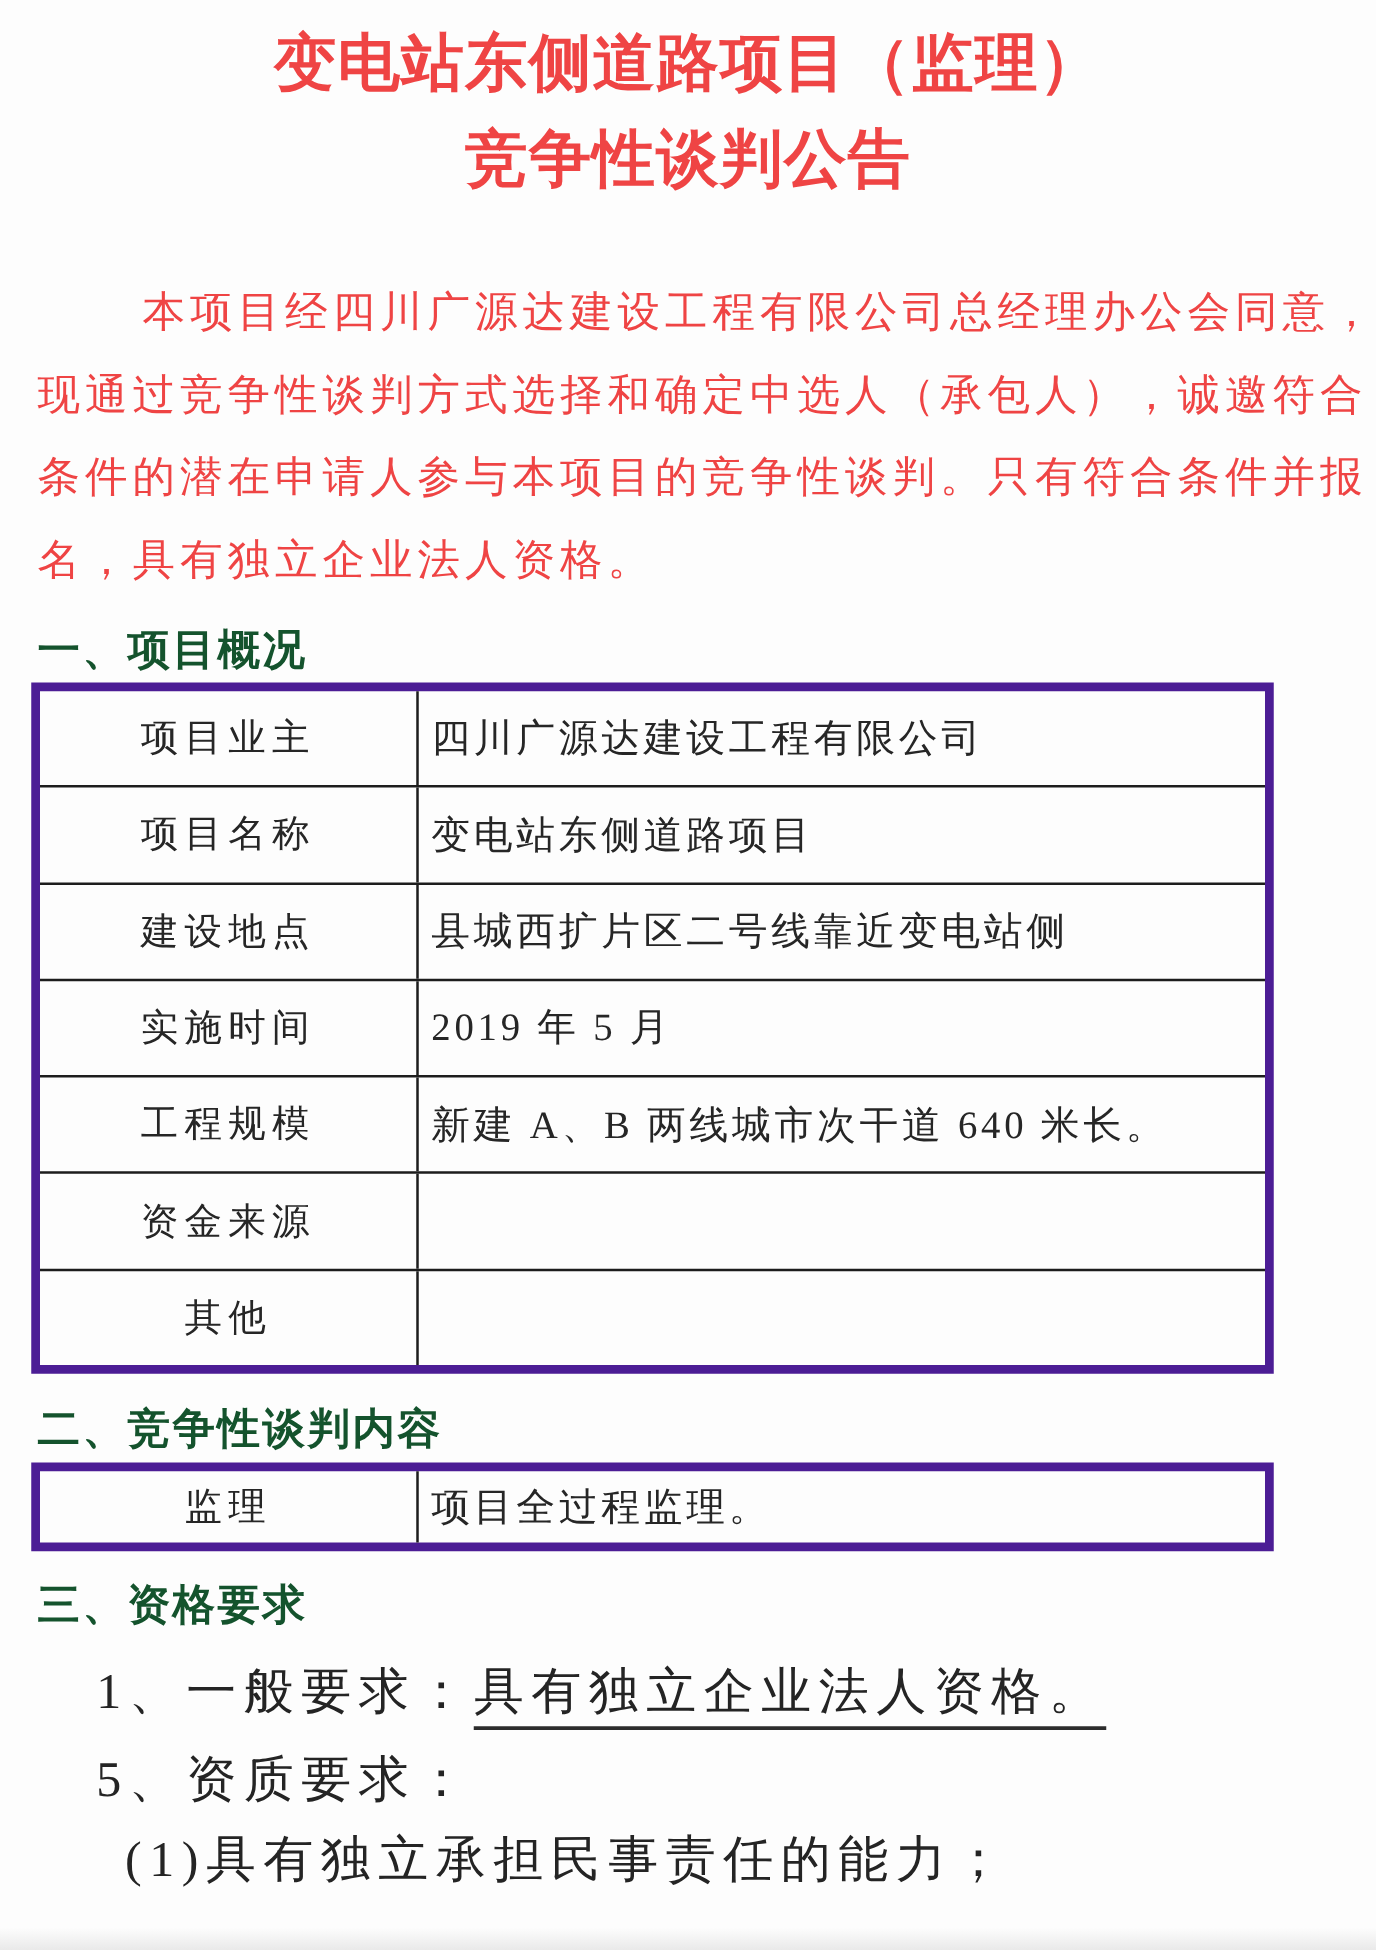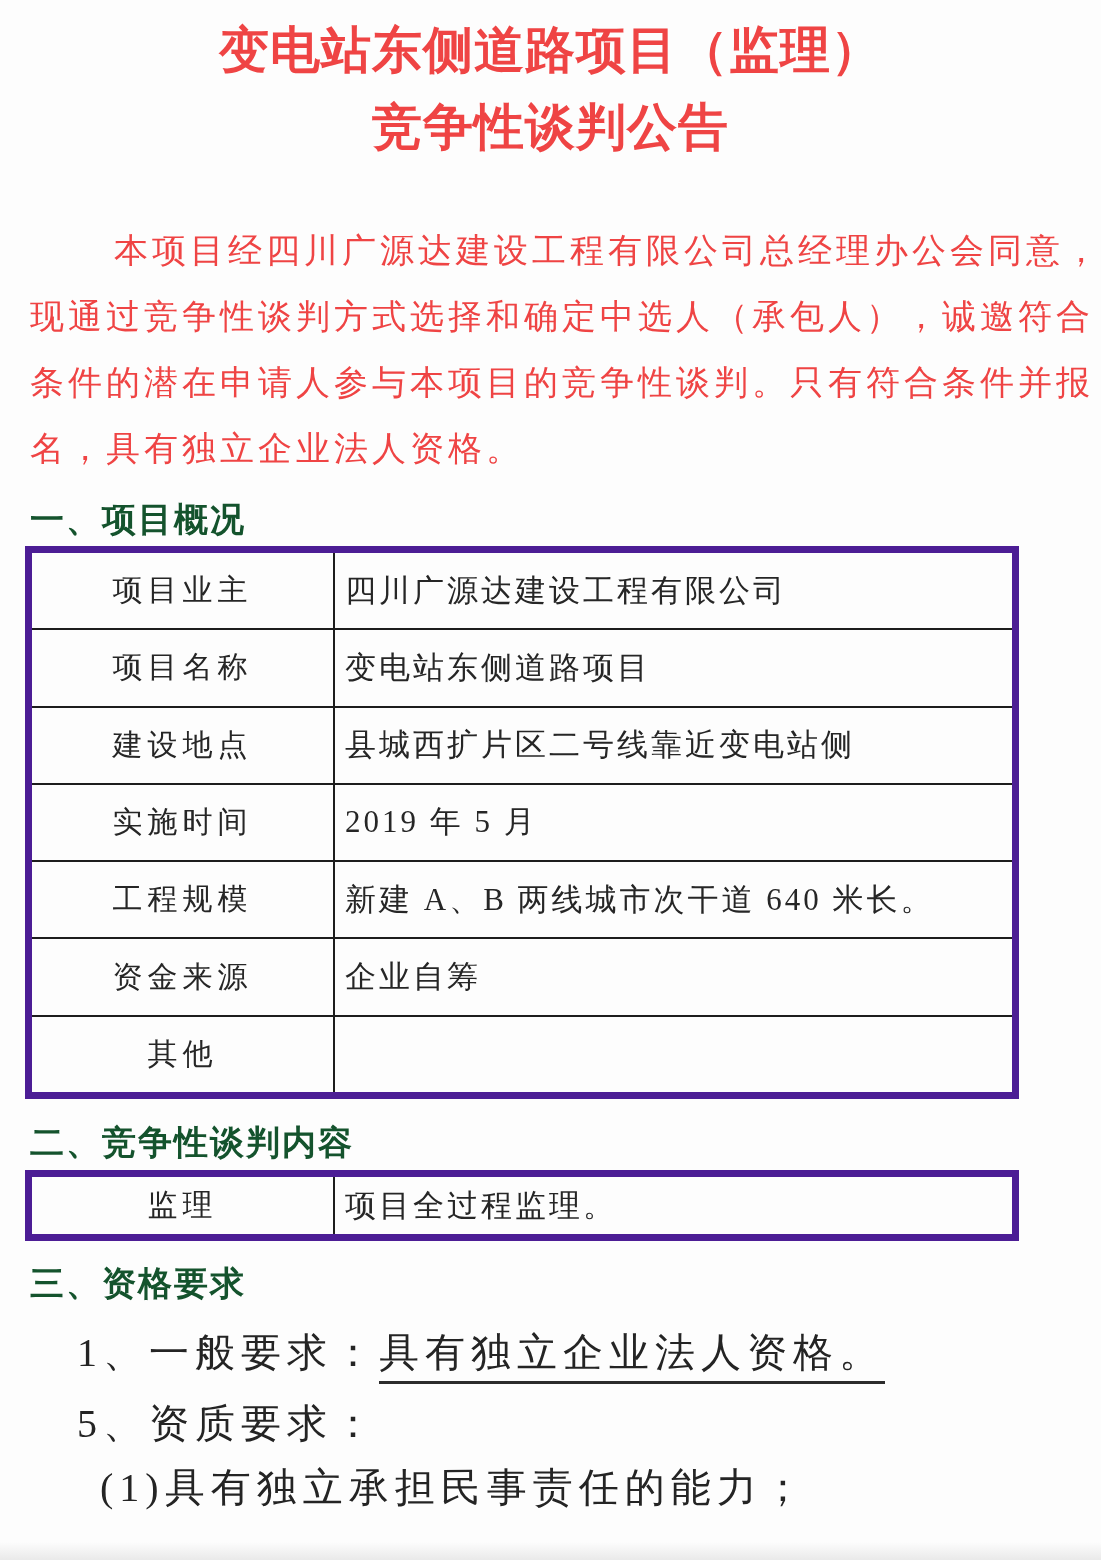--- a/index.html
+++ b/index.html
@@ -128,21 +128,20 @@
     <div class="tbl-row">
       <div class="cell-label">实施时间</div>
       <div class="cell-value">2019 年 5 月</div>
     </div>
     <div class="tbl-row">
       <div class="cell-label">工程规模</div>
       <div class="cell-value">新建 A、B 两线城市次干道 640 米长。</div>
     </div>
     <div class="tbl-row">
       <div class="cell-label">资金来源</div>
-      <div class="cell-value">企业自筹</div>
     </div>
     <div class="tbl-row">
       <div class="cell-label">其他</div>
       <div class="cell-value"></div>
     </div>
   </div>
 
   <div class="sec-heading" id="heading-two">二、竞争性谈判内容</div>
 
   <div class="tbl" id="negotiation-table">

